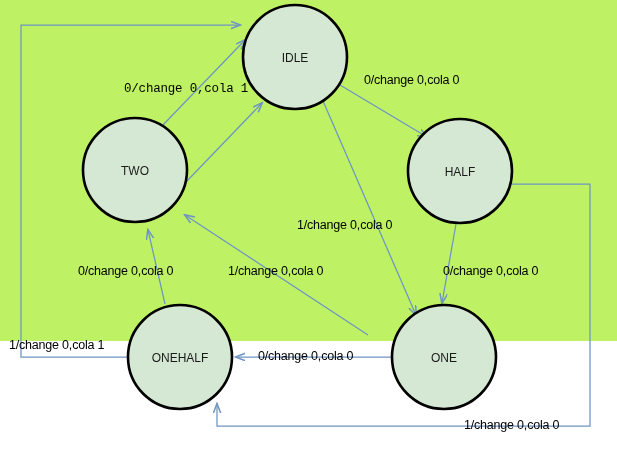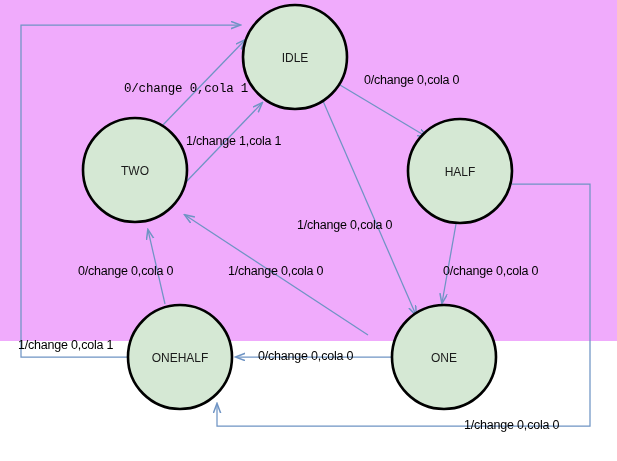--- a/index.html
+++ b/index.html
@@ -10,21 +10,21 @@
   body {
     width: 617px;
     height: 461px;
     font-family: "Liberation Sans", sans-serif;
     overflow: hidden;
   }
   #canvas-wrap {
     position: relative;
     width: 617px;
     height: 341px;
-    background: #f0abfc;
+    background: #bef264;
   }
   svg#diagram {
     position: absolute;
     top: 0;
     left: 0;
     width: 617px;
     height: 461px;
   }
   .state-circle {
     fill: #d5e8d4;
@@ -92,31 +92,30 @@
 
     <text class="state-label" x="295" y="58">IDLE</text>
     <text class="state-label" x="135" y="171">TWO</text>
     <text class="state-label" x="460" y="172">HALF</text>
     <text class="state-label" x="180" y="358">ONEHALF</text>
     <text class="state-label" x="444" y="358">ONE</text>
   </svg>
 
   <div class="edge-label" style="left:124px; top:82px;font-family:Liberation Mono, monospace;">0/change 0,cola 1</div>
 
-  <div class="edge-label" style="left:186px; top:134px;">1/change 1,cola 1</div>
 
   <div class="edge-label" style="left:364px; top:73px;">0/change 0,cola 0</div>
 
   <div class="edge-label" style="left:297px; top:218px;">1/change 0,cola 0</div>
 
   <div class="edge-label" style="left:443px; top:264px;">0/change 0,cola 0</div>
 
   <div class="edge-label" style="left:228px; top:264px;">1/change 0,cola 0</div>
 
   <div class="edge-label" style="left:78px; top:264px;">0/change 0,cola 0</div>
 
   <div class="edge-label" style="left:258px; top:349px;">0/change 0,cola 0</div>
 
-  <div class="edge-label" style="left:18px; top:338px;">1/change 0,cola 1</div>
+  <div class="edge-label" style="left:9px; top:338px;">1/change 0,cola 1</div>
 
   <div class="edge-label" style="left:464px; top:418px;">1/change 0,cola 0</div>
 
 </div>
 
 </body></html>

